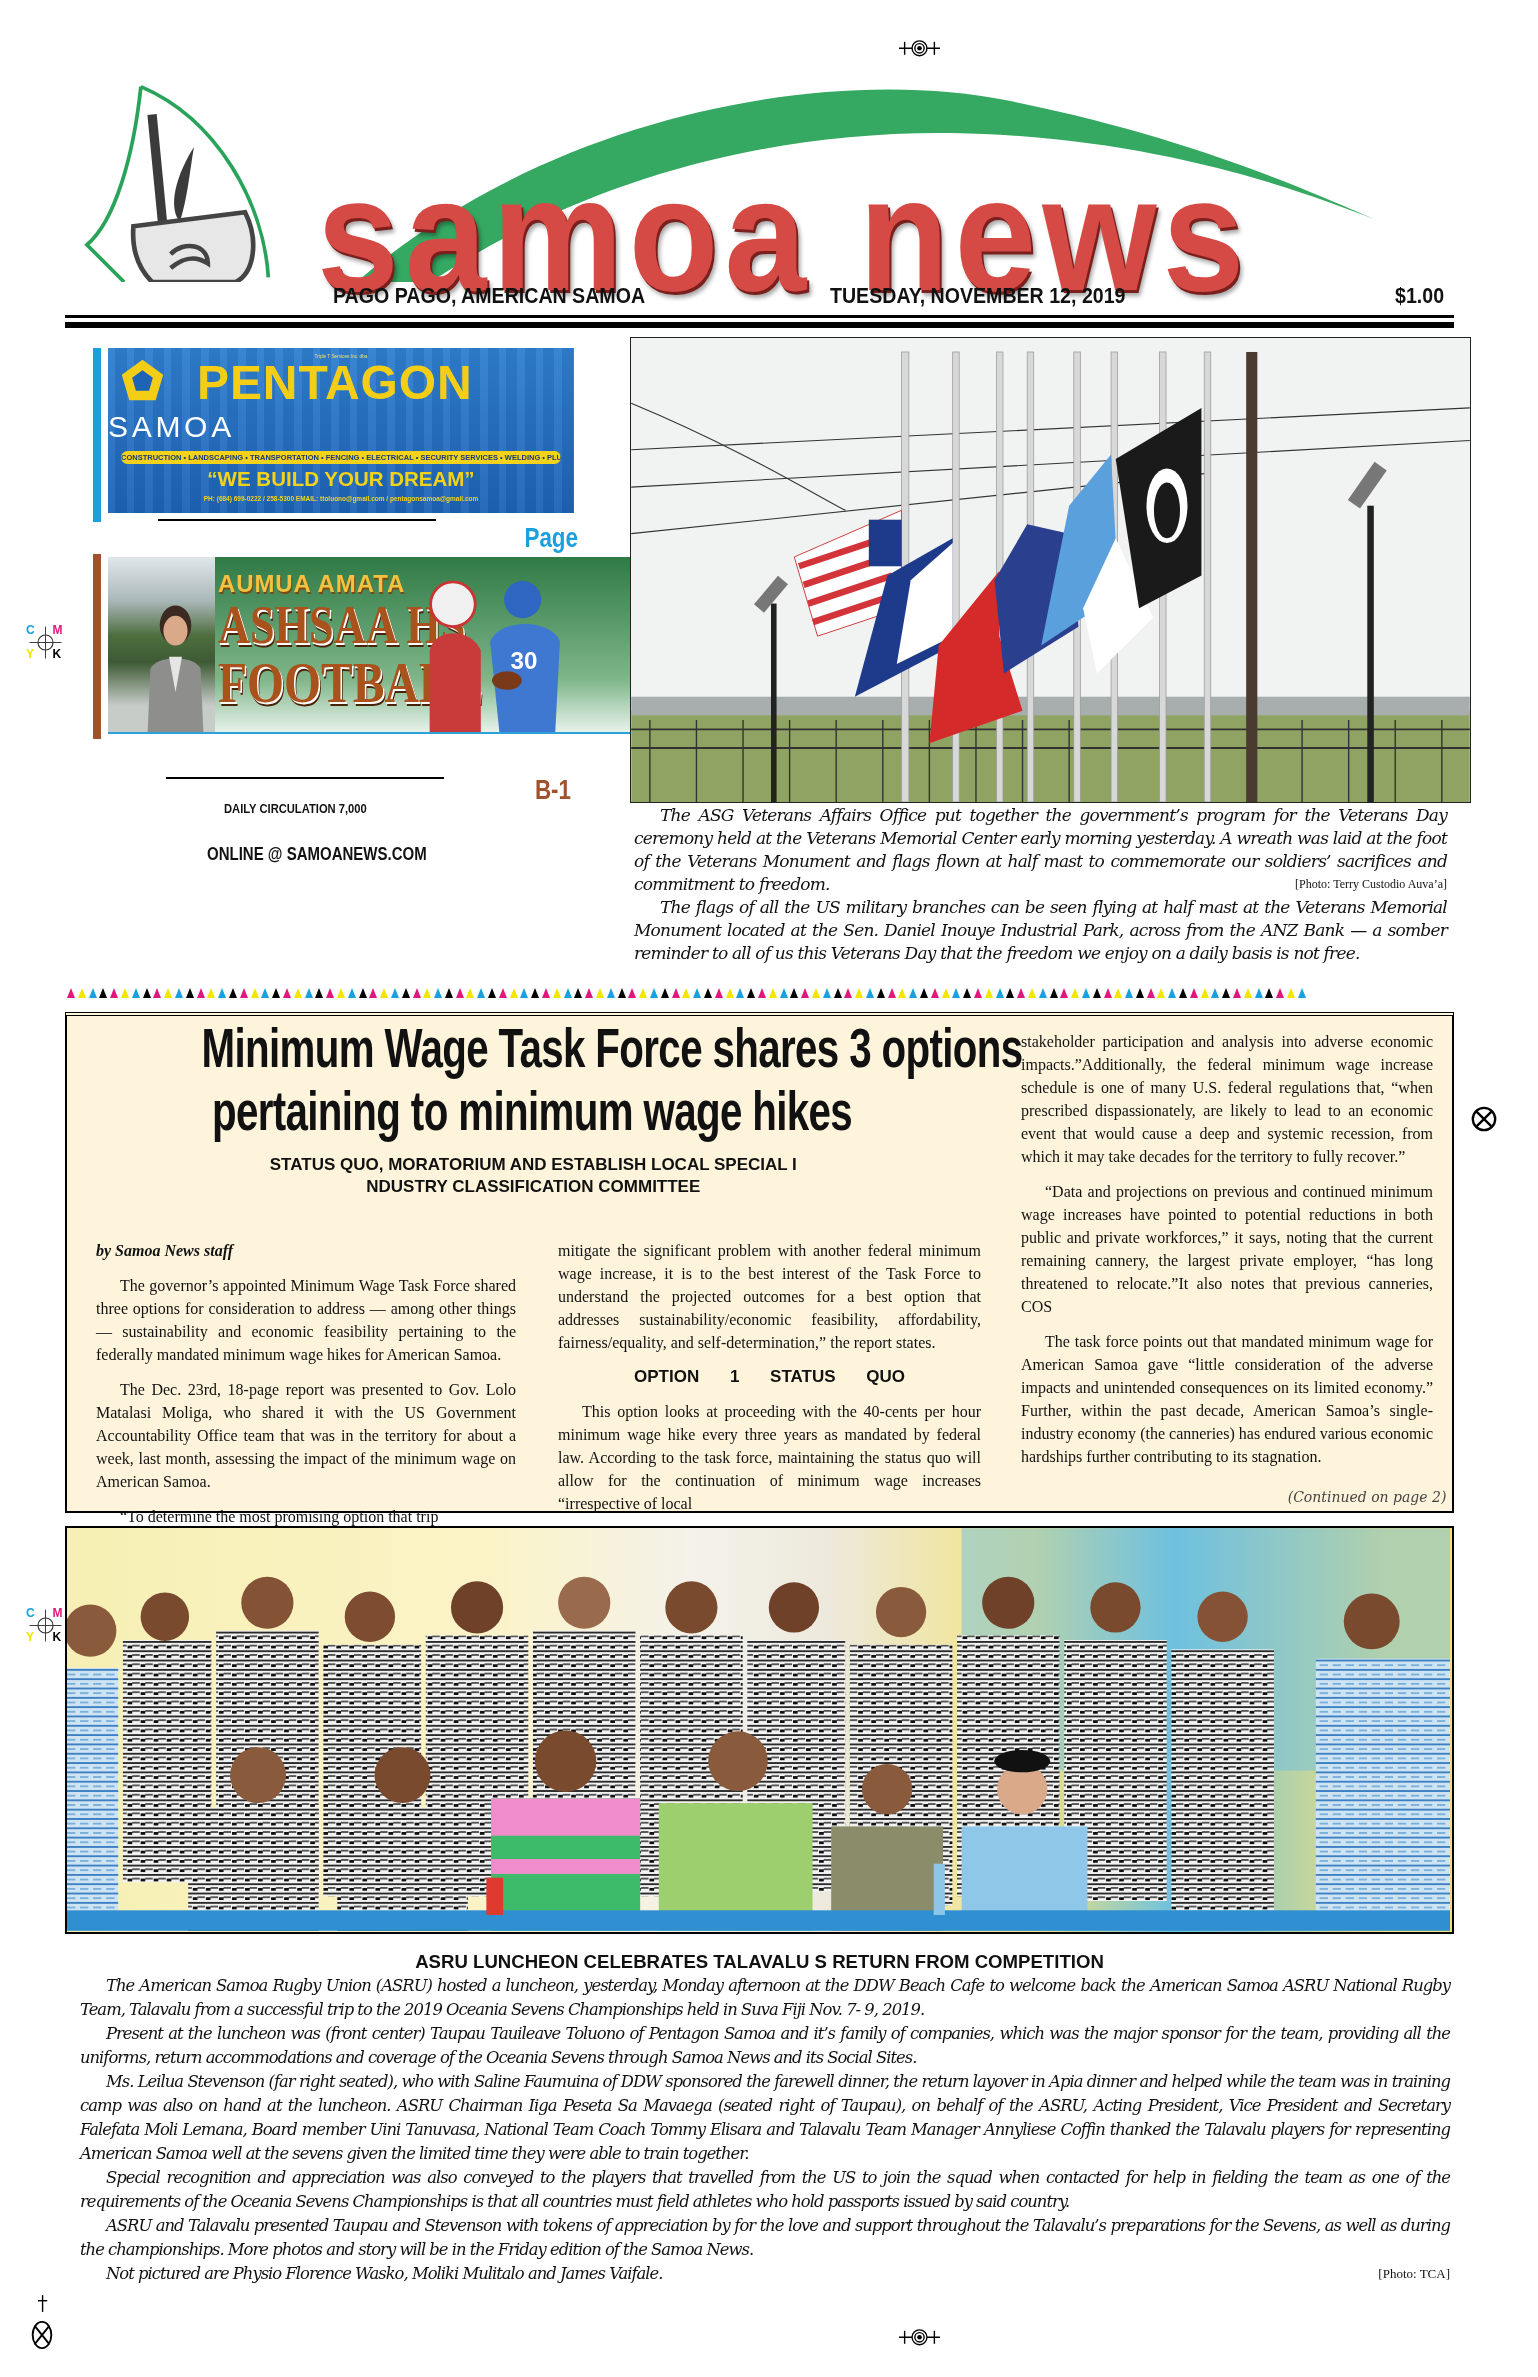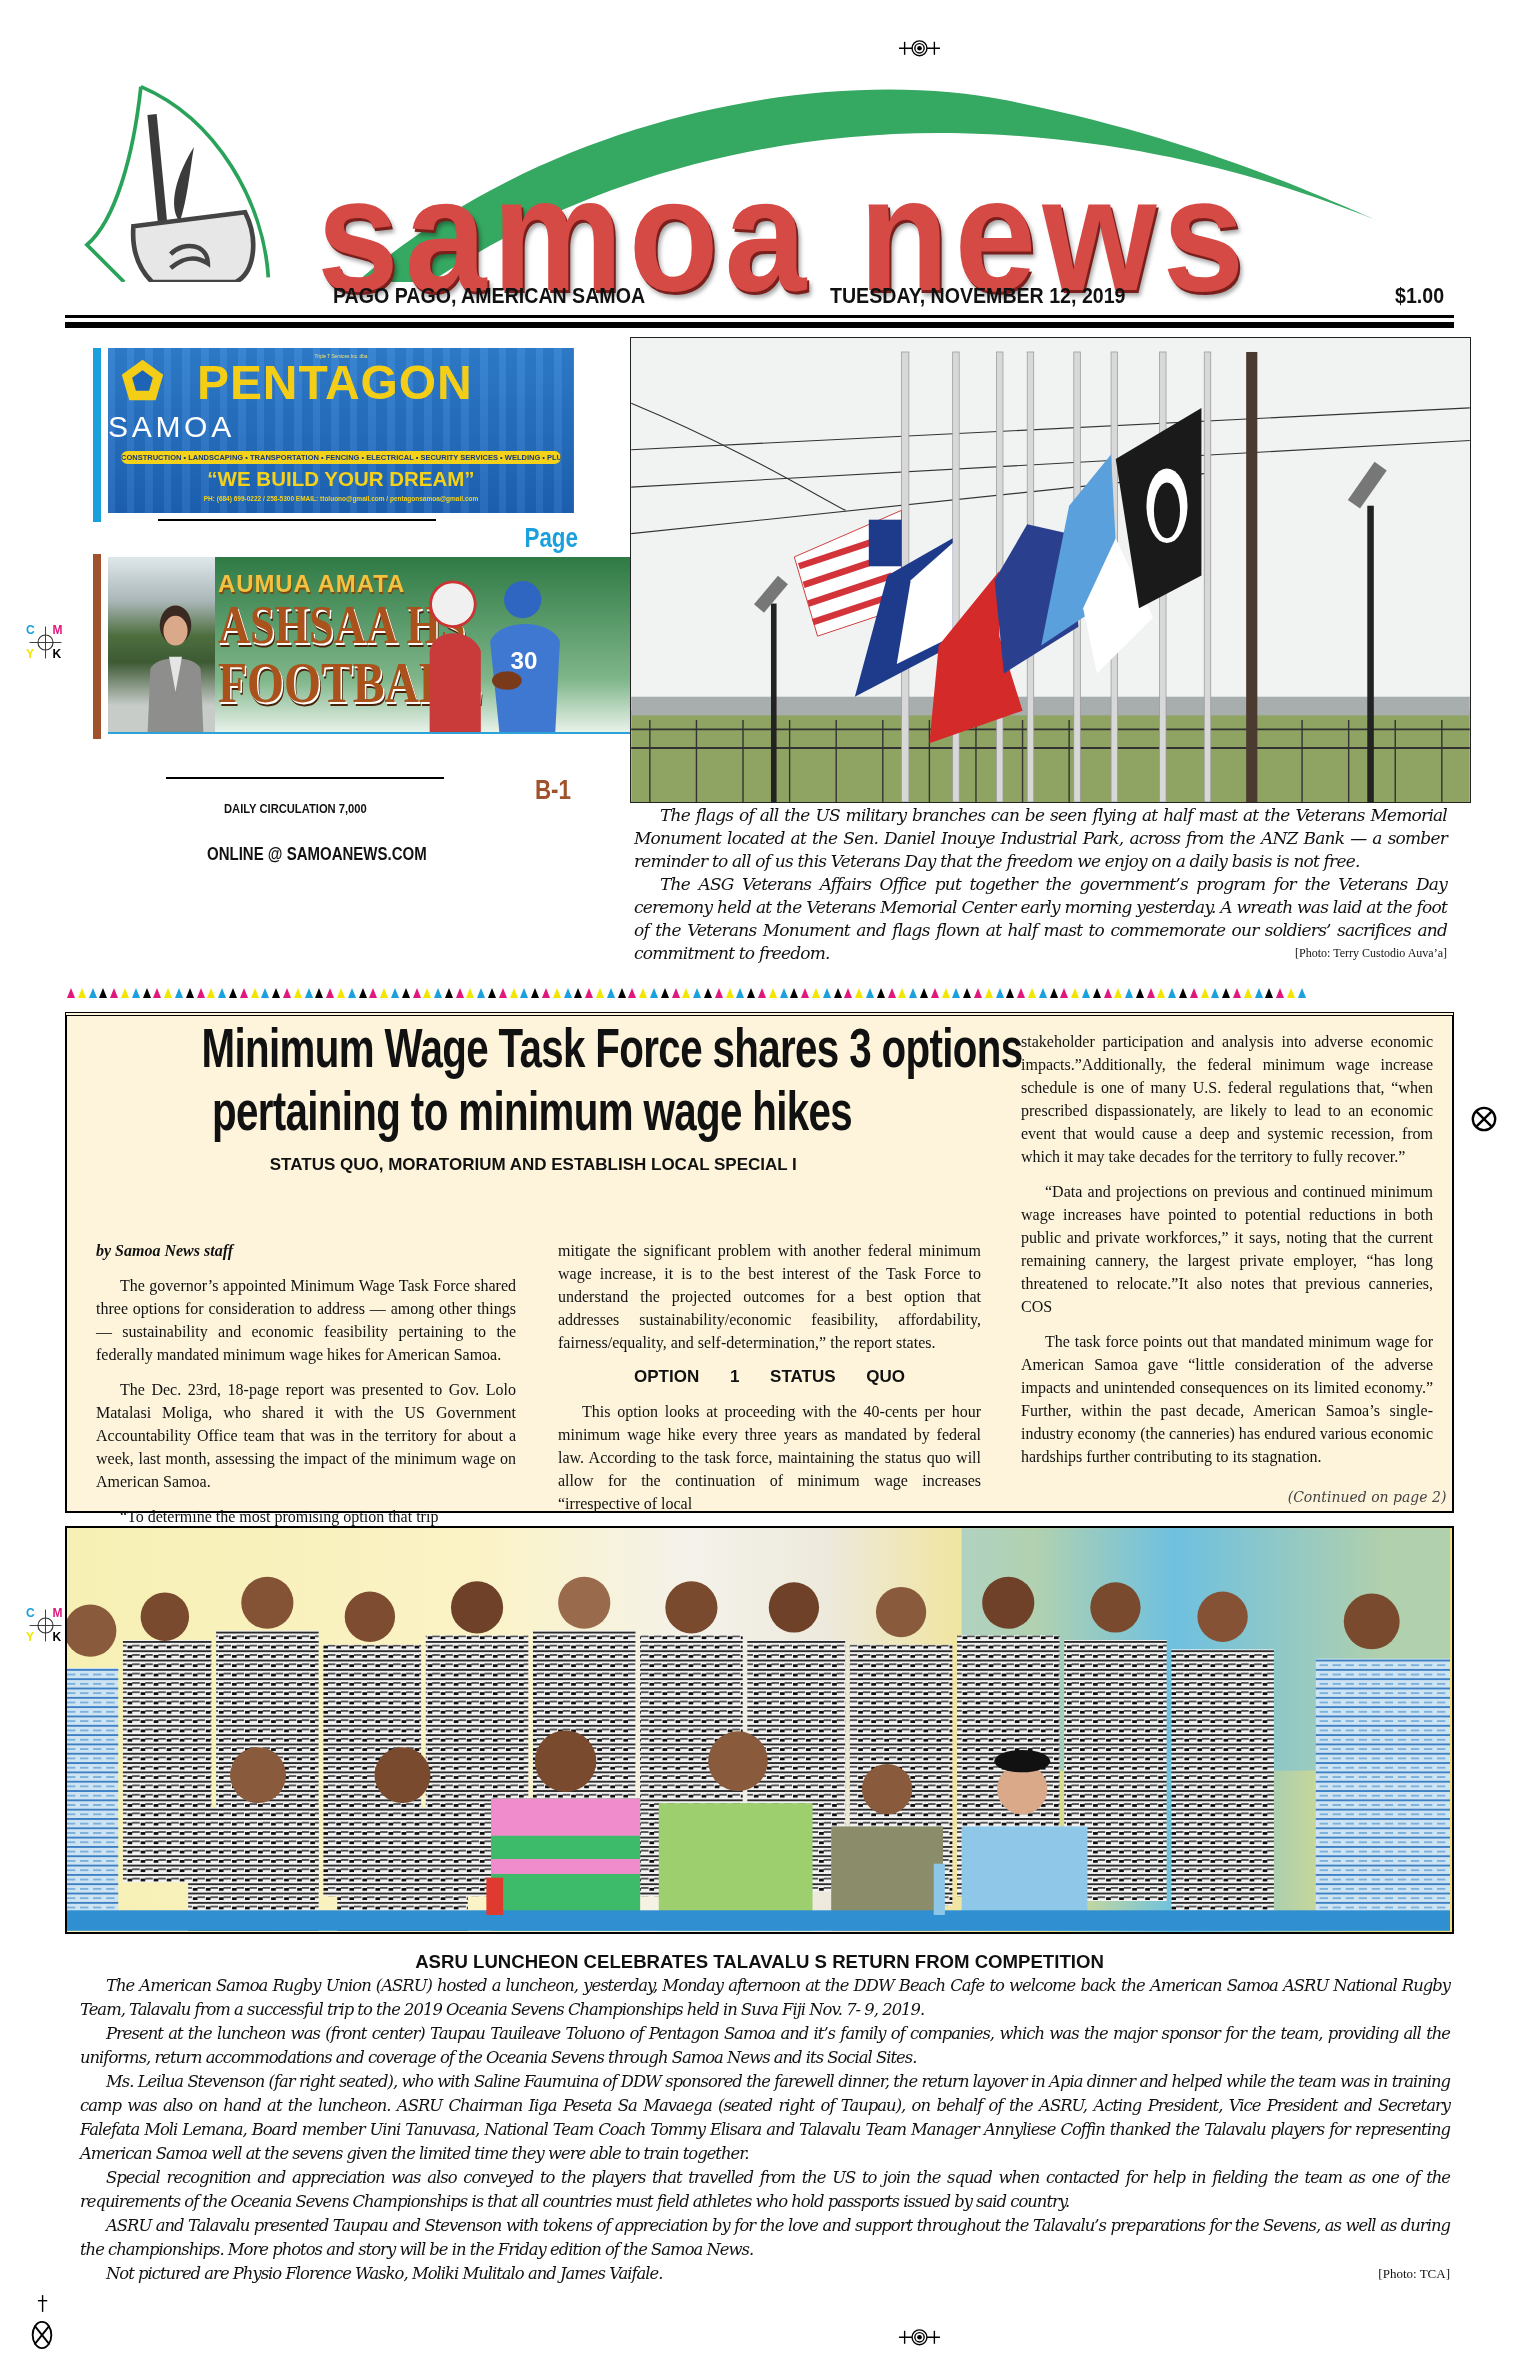--- a/index.html
+++ b/index.html
@@ -261,22 +261,22 @@
     <path d="M425 200 L 390 260 L 400 360 L 480 310 L 470 210 Z" fill="#2b3f8f"></path>
     <path d="M515 125 L 470 180 L 440 330 L 500 290 L 520 220 Z" fill="#5aa0dc"></path>
     <path d="M520 215 L 485 290 L 500 360 L 560 300 Z" fill="#ffffff"></path>
     <path d="M612 75 L 520 130 L 545 290 L 612 255 Z" fill="#1a1a1a"></path>
     <ellipse cx="575" cy="180" rx="22" ry="40" fill="#ffffff"></ellipse>
     <ellipse cx="575" cy="185" rx="14" ry="30" fill="#1a1a1a"></ellipse>
   </svg>
 </div>
 
 <div class="abs caption-italic" style="left:634px; top:804px; width:813px;">
+  <p><span>The ASG Veterans Affairs Office put together the government’s program for the Veterans Day ceremony held at the Veterans Memorial Center early morning yesterday. A wreath was laid at the foot of the Veterans Monument and flags flown at half mast to commemorate our soldiers’ sacrifices and commitment to freedom.</span> <span class="credit">[Photo: Terry Custodio Auva’a]</span></p>
   <p>The flags of all the US military branches can be seen flying at half mast at the Veterans Memorial Monument located at the Sen. Daniel Inouye Industrial Park, across from the ANZ Bank — a somber reminder to all of us this Veterans Day that the freedom we enjoy on a daily basis is not free.</p>
-  <p><span>The ASG Veterans Affairs Office put together the government’s program for the Veterans Day ceremony held at the Veterans Memorial Center early morning yesterday. A wreath was laid at the foot of the Veterans Monument and flags flown at half mast to commemorate our soldiers’ sacrifices and commitment to freedom.</span> <span class="credit">[Photo: Terry Custodio Auva’a]</span></p>
 </div>
 
 <div class="abs tri-strip" id="tri-strip">
     <span class="tri" style="border-bottom-color: rgb(224, 24, 126);"></span>
     <span class="tri" style="border-bottom-color: rgb(242, 230, 0);"></span>
     <span class="tri" style="border-bottom-color: rgb(26, 160, 220);"></span>
     <span class="tri" style="border-bottom-color: rgb(0, 0, 0);"></span>
     <span class="tri" style="border-bottom-color: rgb(224, 24, 126);"></span>
     <span class="tri" style="border-bottom-color: rgb(242, 230, 0);"></span>
     <span class="tri" style="border-bottom-color: rgb(26, 160, 220);"></span>
@@ -387,20 +387,21 @@
     <span class="tri" style="border-bottom-color: rgb(0, 0, 0);"></span>
     <span class="tri" style="border-bottom-color: rgb(224, 24, 126);"></span>
     <span class="tri" style="border-bottom-color: rgb(242, 230, 0);"></span>
     <span class="tri" style="border-bottom-color: rgb(26, 160, 220);"></span>
   </div>
 
 <article class="abs article">
   <div class="headline" style="top:1.9px;">Minimum Wage Task Force shares 3 options</div>
   <div class="headline" style="top:65px;">pertaining to minimum wage hikes</div>
   <div class="deck" style="top:138px;">STATUS QUO, MORATORIUM AND ESTABLISH LOCAL SPECIAL I</div>
+  <div class="deck" style="top:160px;">NDUSTRY CLASSIFICATION COMMITTEE</div>
 
   <div class="col" style="left:17px; top:211px; width:444px;">
     <p class="noindent byline">by Samoa News staff</p>
     <p>The governor’s appointed Minimum Wage Task Force shared three options for consideration to address — among other things — sustainability and economic feasibility pertaining to the federally mandated minimum wage hikes for American Samoa.</p>
     <p>The Dec. 23rd, 18-page report was presented to Gov. Lolo Matalasi Moliga, who shared it with the US Government Accountability Office team that was in the territory for about a week, last month, assessing the impact of the minimum wage on American Samoa.</p>
     <p>“To determine the most promising option that trip</p>
   </div>
 
   <div class="col" style="left:479px; top:211px; width:447px;">
     <p class="noindent">mitigate the significant problem with another federal minimum wage increase, it is to the best interest of the Task Force to understand the projected outcomes for a best option that addresses sustainability/economic feasibility, affordability, fairness/equality, and self-determination,” the report states.</p>

